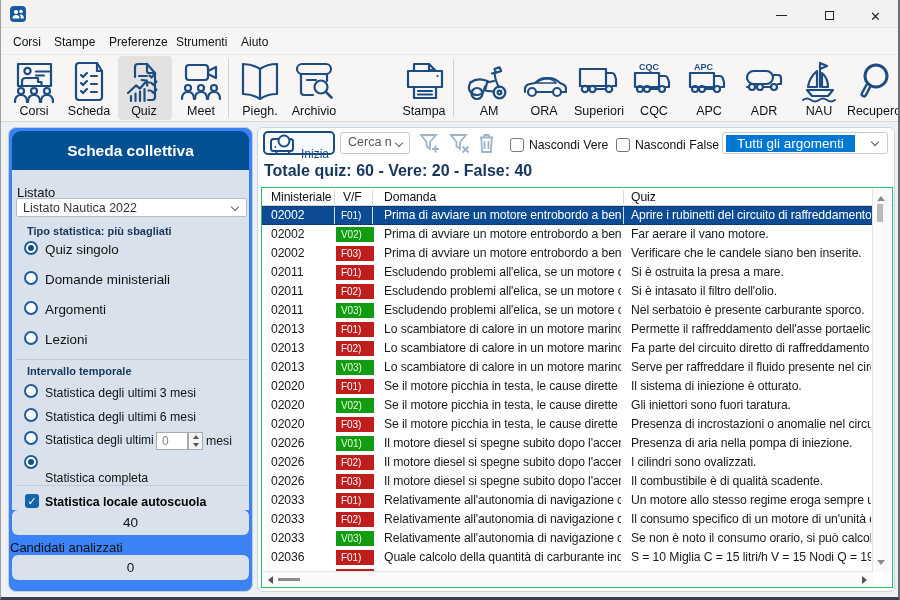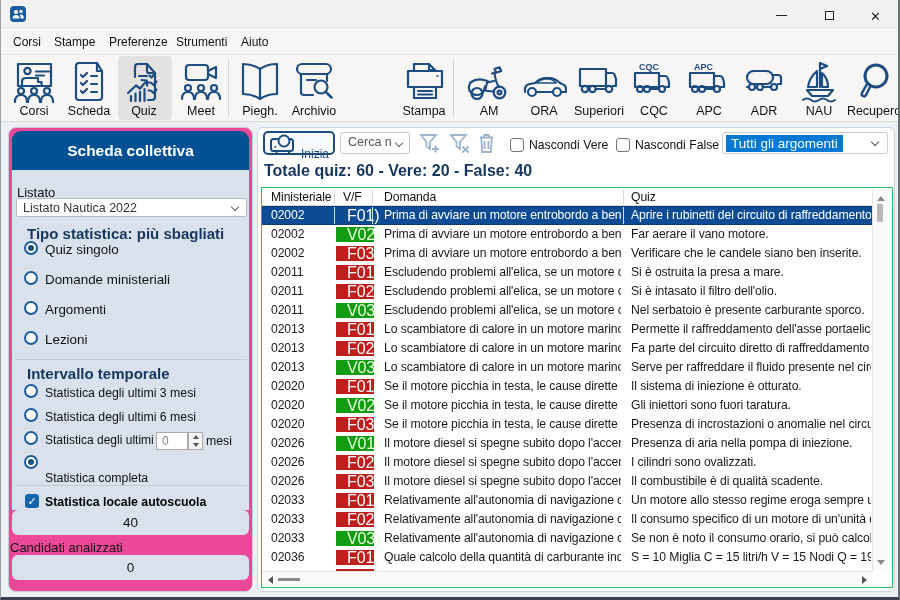--- a/index.html
+++ b/index.html
@@ -17,26 +17,26 @@
 
 #toolbar{position:absolute;left:0;top:54px;width:900px;height:68px;background:#f8f6f5;border-top:1px solid #eceae9;border-bottom:1px solid #d9d7d6}
 .tbtn{position:absolute;top:1px;height:64px;text-align:center}
 .tbtn .lbl{position:absolute;bottom:2px;width:100%;font-size:12.5px;color:#111}
 .tbtn svg{position:absolute;top:5px;left:50%;transform:translateX(-50%)}
 #quizsel{position:absolute;left:117px;top:1px;width:54px;height:64px;background:#e4e2e0;border-radius:4px}
 .tsep{position:absolute;top:4px;width:1px;height:58px;background:#c9d4df}
 
 #content{position:absolute;left:0;top:122px;width:900px;height:475px;background:#edf0f4}
 
-#lpanel{position:absolute;left:7px;top:5px;width:245px;height:465px;background:#ec4899;border:1px solid #c9cdd3;border-radius:8px}
+#lpanel{position:absolute;left:7px;top:5px;width:245px;height:465px;background:#3b82f6;border:1px solid #c9cdd3;border-radius:8px}
 #lphead{position:absolute;left:3px;top:3px;width:237px;height:39px;background:#035093;border-radius:9px 9px 0 0;
  color:#fff;font-weight:bold;font-size:15.5px;text-align:center;line-height:39px}
 #lpblue{position:absolute;left:3px;top:42px;width:237px;height:340px;background:#d9e2ec}
 .plabel{position:absolute;font-size:13px;color:#111}
-.pbold{position:absolute;font-size:15px;font-weight:bold;color:#17365d}
+.pbold{position:absolute;font-size:11px;font-weight:bold;color:#17365d}
 #listsel{position:absolute;left:7px;top:70px;width:231px;height:19px;background:#fff;border:1px solid #b6bcc4;border-radius:2px;
  font-size:12.5px;color:#333;line-height:18px;padding-left:6px}
 #listsel .chev{position:absolute;right:8px;top:5px;width:6px;height:6px;border-left:1.4px solid #666;border-bottom:1.4px solid #666;transform:rotate(-45deg)}
 .radio{position:absolute;width:14px;height:14px;border:2px solid #1d5c9c;border-radius:50%;background:#fff}
 .radio.on::after{content:"";position:absolute;left:2px;top:2px;width:6px;height:6px;border-radius:50%;background:#17517e}
 .rlbl{position:absolute;font-size:12.3px;color:#111}
 .rbig{font-size:13.4px !important}
 .psep{position:absolute;left:6px;width:232px;height:1px;background:#c2ccd6}
 #spin{position:absolute;left:147px;top:304px;width:32px;height:18px;background:#fff;border:1px solid #ababab;
  font-size:12px;color:#888;padding-left:5px;line-height:17px}
@@ -51,33 +51,33 @@
 #rpanel{position:absolute;left:256px;top:5px;width:638px;height:465px;background:#fff;border:1px solid #ccd3db;border-radius:6px}
 #inizia{position:absolute;left:5px;top:3px;width:72px;height:24px;border:2px solid #1c4b7d;border-radius:5px;background:#f7fafc}
 #inizia span{position:absolute;left:36px;top:14px;font-size:12px;color:#1c4b7d}
 #cerca{position:absolute;left:82px;top:4px;width:70px;height:22px;border:1px solid #c6c6c6;border-radius:3px;background:#fff;
  font-size:12.5px;color:#555;padding:2px 0 0 7px}
 #cerca .chev{position:absolute;right:7px;top:7px;width:6px;height:6px;border-left:1.4px solid #666;border-bottom:1.4px solid #666;transform:rotate(-45deg)}
 .gicon{position:absolute;top:5px}
 .cb{position:absolute;top:10px;width:14px;height:14px;border:1.5px solid #767676;border-radius:3px;background:#fff}
 .cblbl{position:absolute;top:10px;font-size:12.2px;color:#111}
 #argsel{position:absolute;left:464px;top:4px;width:166px;height:22px;border:1px solid #c9ccd1;border-radius:3px;background:#fff}
-#argsel .hl{position:absolute;left:3px;top:2px;background:#0078d4;color:#fff;font-size:13.5px;padding:1px 5px}
+#argsel .hl{position:absolute;left:3px;top:2px;background:#0078d4;color:#fff;font-size:13.5px;padding:1px 11px}
 #argsel .chev{position:absolute;right:9px;top:6px;width:6px;height:6px;border-left:1.4px solid #555;border-bottom:1.4px solid #555;transform:rotate(-45deg)}
 #totale{position:absolute;left:6px;top:34px;font-size:16px;font-weight:bold;color:#17365d}
 
 #tbl{position:absolute;left:3px;top:59px;width:632px;height:401px;background:#fff;border:1px solid #22c55e}
 #thead{position:absolute;left:0;top:0;width:630px;height:18px;background:#fff;border-bottom:1px solid #d8d8d8}
 .hc{position:absolute;top:2px;font-size:12.2px;letter-spacing:-0.1px;color:#111}
 .hsep{position:absolute;top:2px;width:1px;height:14px;background:#d8d8d8}
 #tclip{position:absolute;left:0;top:18px;width:611px;height:366px;overflow:hidden;background:#fff}
 .trow{position:absolute;left:-259px;width:870px;height:19px;background:#fff;font-size:12.2px;letter-spacing:-0.1px;color:#1a1a1a}
 .trow.sel{background:#0d4c94;color:#fff;outline:1px dotted #0a2a4d;outline-offset:-1px}
 .cmin{position:absolute;left:268px;top:2px}
-.cbadge{position:absolute;left:333px;top:2px;width:38px;height:15px;color:#fff;font-size:16px;padding-left:11px;line-height:15px}
+.cbadge{position:absolute;left:333px;top:2px;width:38px;height:15px;color:#fff;font-size:10px;padding-left:5px;line-height:15px}
 .bf{background:#c01d1d}.bv{background:#119c12;color:#eaffdd}
 .selbadge{background:transparent;color:#fff}
 .vline{position:absolute;top:1px;width:1px;height:17px;background:#cfe0f0}
 .cdom{position:absolute;left:381px;top:2px;width:237px;overflow:hidden;white-space:nowrap}
 .cquiz{position:absolute;left:628px;top:2px;width:240px;overflow:hidden;white-space:nowrap}
 
 #vscroll{position:absolute;right:1px;top:1px;width:19px;height:383px;background:#fafafa;border-left:1px solid #e4e4e4}
 #vthumb{position:absolute;left:4px;top:15px;width:6px;height:18px;background:#b9b9b9}
 #hscroll{position:absolute;left:0px;bottom:1px;width:611px;height:15px;background:#fafafa;border-top:1px solid #e4e4e4}
 #hthumb{position:absolute;left:16px;top:6px;width:22px;height:3px;background:#8a8a8a}

